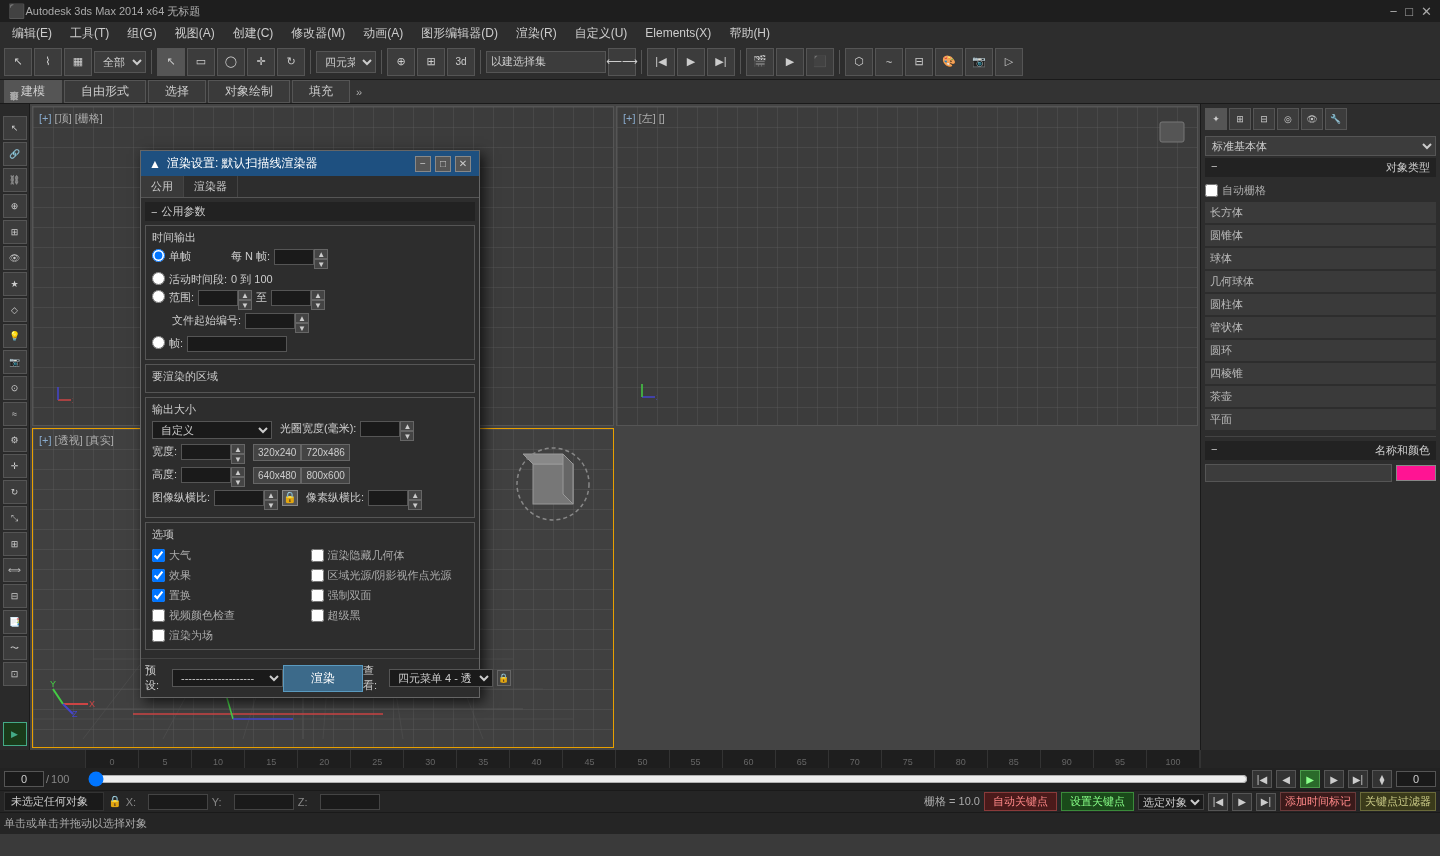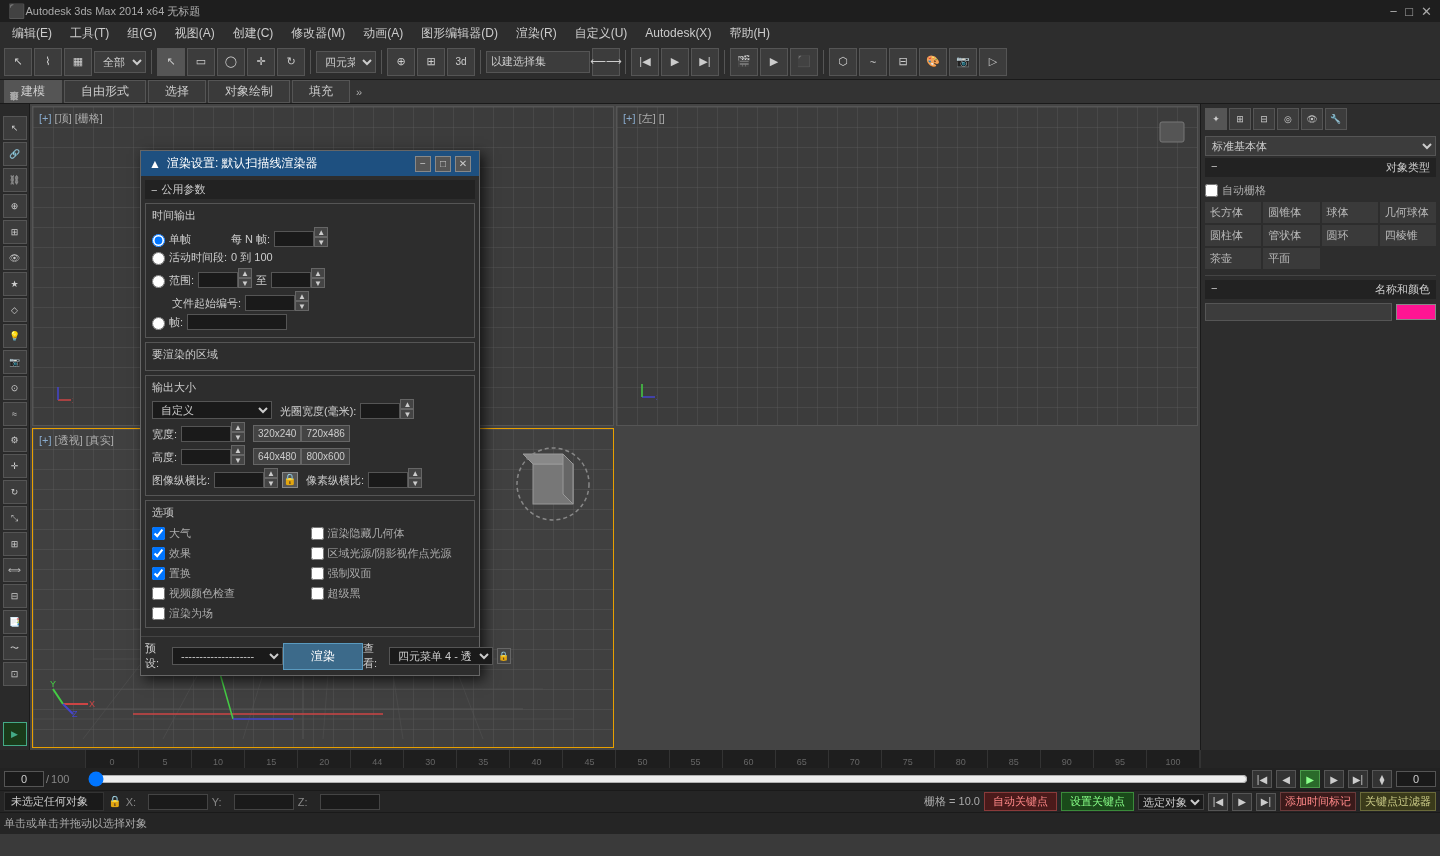--- a/index.html
+++ b/index.html
@@ -191,21 +191,21 @@
       background: #222;
       color: #ccc;
       padding: 2px 6px;
       font-size: 11px;
       margin-bottom: 4px;
       display: flex;
       justify-content: space-between;
     }
     .rp-grid {
       display: grid;
-      grid-template-columns: 1fr 1fr 1fr 1fr;
+      grid-template-columns: 1fr;
       gap: 2px;
       margin: 2px 0;
     }
     .rp-item {
       color: #bbb;
       font-size: 11px;
       padding: 2px 4px;
       cursor: pointer;
       background: #3a3a3a;
       border: 1px solid transparent;
@@ -328,21 +328,21 @@
       padding: 4px;
       max-height: 550px;
       overflow-y: auto;
     }
     .dialog-content::-webkit-scrollbar { width: 8px; }
     .dialog-content::-webkit-scrollbar-track { background: #222; }
     .dialog-content::-webkit-scrollbar-thumb { background: #555; }
 
     .form-row {
       display: flex;
-      align-items: flex-end;
+      align-items: flex-start;
       margin: 3px 0;
       font-size: 11px;
     }
     .form-input {
       background: #1a1a1a;
       border: 1px solid #555;
       color: #ccc;
       font-size: 11px;
       padding: 1px 4px;
       width: 70px;
@@ -508,21 +508,21 @@
   <span class="menu-item">编辑(E)</span>
   <span class="menu-item">工具(T)</span>
   <span class="menu-item">组(G)</span>
   <span class="menu-item">视图(A)</span>
   <span class="menu-item">创建(C)</span>
   <span class="menu-item">修改器(M)</span>
   <span class="menu-item">动画(A)</span>
   <span class="menu-item">图形编辑器(D)</span>
   <span class="menu-item">渲染(R)</span>
   <span class="menu-item">自定义(U)</span>
-  <span class="menu-item">Autodesk(X)</span>
+  <span class="menu-item">Elements(X)</span>
   <span class="menu-item">帮助(H)</span>
 </div>
 
 <div id="toolbar">
   <div class="tb-btn">↖</div>
   <div class="tb-btn">⌇</div>
   <div class="tb-btn">▦</div>
   <select class="tb-select">
     <option>全部</option>
   </select>
@@ -536,21 +536,21 @@
   <select class="tb-select" style="width:60px;">
     <option>四元菜单 4 - 透</option>
   </select>
   <div class="tb-separator"></div>
   <div class="tb-btn">⊕</div>
   <div class="tb-btn">⊞</div>
   <div class="tb-btn" style="font-size:10px;">3d</div>
   <div class="tb-separator"></div>
 
   <div style="display:flex;align-items:center;gap:2px;">
-    <input type="text" class="tb-select" style="width: 104px;" value="以建选择集">
+    <input type="text" class="tb-select" style="width: 120px;" value="以建选择集">
     <div class="tb-btn">⟵⟶</div>
   </div>
   <div class="tb-separator"></div>
 
   <div class="tb-btn">|◀</div>
   <div class="tb-btn">▶</div>
   <div class="tb-btn">▶|</div>
   <div class="tb-separator"></div>
   <div class="tb-btn">🎬</div>
   <div class="tb-btn">▶</div>
@@ -780,20 +780,24 @@
       <span style="margin-right:6px;font-size:12px;">▲</span>
       <span>渲染设置: 默认扫描线渲染器</span>
     </div>
     <div class="dialog-controls">
       <div class="dialog-win-btn">−</div>
       <div class="dialog-win-btn">□</div>
       <div class="dialog-win-btn">✕</div>
     </div>
   </div>
 
+  <div class="dialog-sub-tabs">
+    <div class="dialog-sub-tab dialog-sub-tab-active">公用</div>
+    <div class="dialog-sub-tab">渲染器</div>
+  </div>
 
   <div class="dialog-content">
 
     <div class="dialog-section-header">
       <span>−</span>
       <span>公用参数</span>
     </div>
 
     <div class="group-box">
       <div class="group-box-title">时间输出</div>
@@ -969,21 +973,21 @@
 </div>
 
 <div id="track-bar" style="display:flex;align-items:center;background:#1e1e1e;height:18px;width:100%;">
   <div style="width:86px;height:18px;background:#252525;border-right:1px solid #333;"></div>
   <div style="flex:1;display:flex;align-items:flex-end;height:18px;overflow:hidden;">
     <div class="track-tick">0</div>
     <div class="track-tick">5</div>
     <div class="track-tick">10</div>
     <div class="track-tick">15</div>
     <div class="track-tick">20</div>
-    <div class="track-tick">44</div>
+    <div class="track-tick">25</div>
     <div class="track-tick">30</div>
     <div class="track-tick">35</div>
     <div class="track-tick">40</div>
     <div class="track-tick">45</div>
     <div class="track-tick">50</div>
     <div class="track-tick">55</div>
     <div class="track-tick">60</div>
     <div class="track-tick">65</div>
     <div class="track-tick">70</div>
     <div class="track-tick">75</div>

